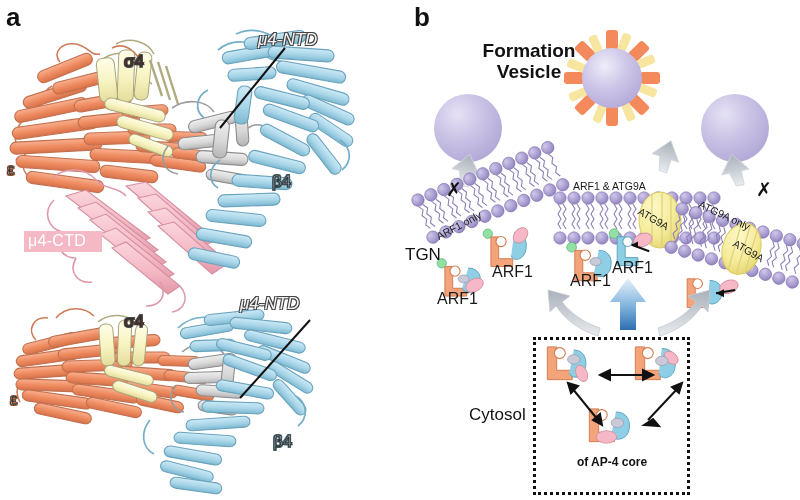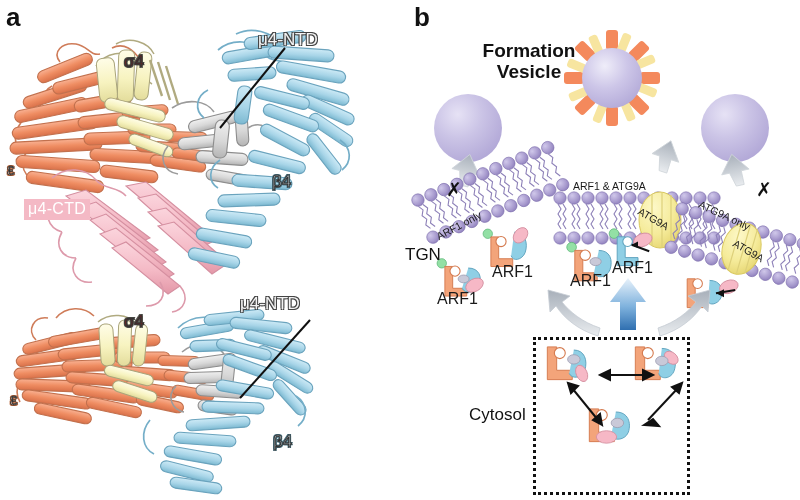--- a/index.html
+++ b/index.html
@@ -60,28 +60,30 @@
     text-shadow:
       -1px -1px 0 #46707f, 1px -1px 0 #46707f,
       -1px  1px 0 #46707f, 1px  1px 0 #46707f;
   }
   .ntd-lbl {
     font-size: 17px;
     color: #f3f3f3;
     text-shadow:
       -1px -1px 0 #444, 1px -1px 0 #444,
       -1px  1px 0 #444, 1px  1px 0 #444;
+    font-style: italic;
   }
   .ctd-lbl {
     font-size: 16px;
     color: #ffffff;
     background: #f4b9c5;
-    padding: 1px 4px 2px 4px;
+    padding: 1px 16px 2px 4px;
     letter-spacing: 0.3px;
     text-shadow: none;
+    margin-top: 32px;
   }
   
   .b-title {
     font-size: 19px; font-weight: bold; color: #111;
     line-height: 1.12; text-align: center;
   }
   .b-big {
     font-size: 17px; font-weight: normal; color: #111;
   }
   .b-mem {
@@ -710,15 +712,16 @@
   <div class="lbl b-arf" style="left:437px; top:258px;">ARF1</div>
   <div class="lbl b-arf" style="left:492px; top:231px;">ARF1</div>
   <div class="lbl b-arf" style="left:570px; top:240px;">ARF1</div>
   <div class="lbl b-arf" style="left:612px; top:227px;">ARF1</div>
 
   <div class="lbl b-atg9 rot-r30" style="left:642px; top:205px;">ATG9A</div>
   <div class="lbl b-atg9 rot-r30" style="left:737px; top:237px;">ATG9A</div>
 
   <div class="dashed-box" style="left:533px; top:337px; width:157px; height:158px;"></div>
   <div class="lbl b-box-cap" style="left:536px; top:455px; width:152px;">
+    <div>of AP-4 core</div>
   </div>
 
 </div>
 
 </body></html>

